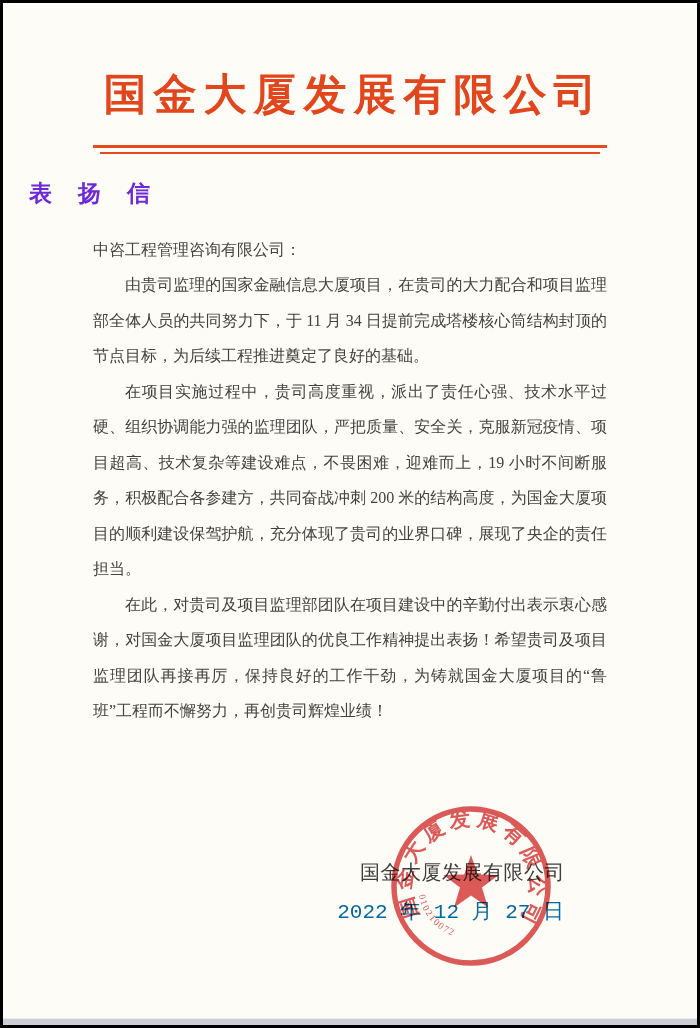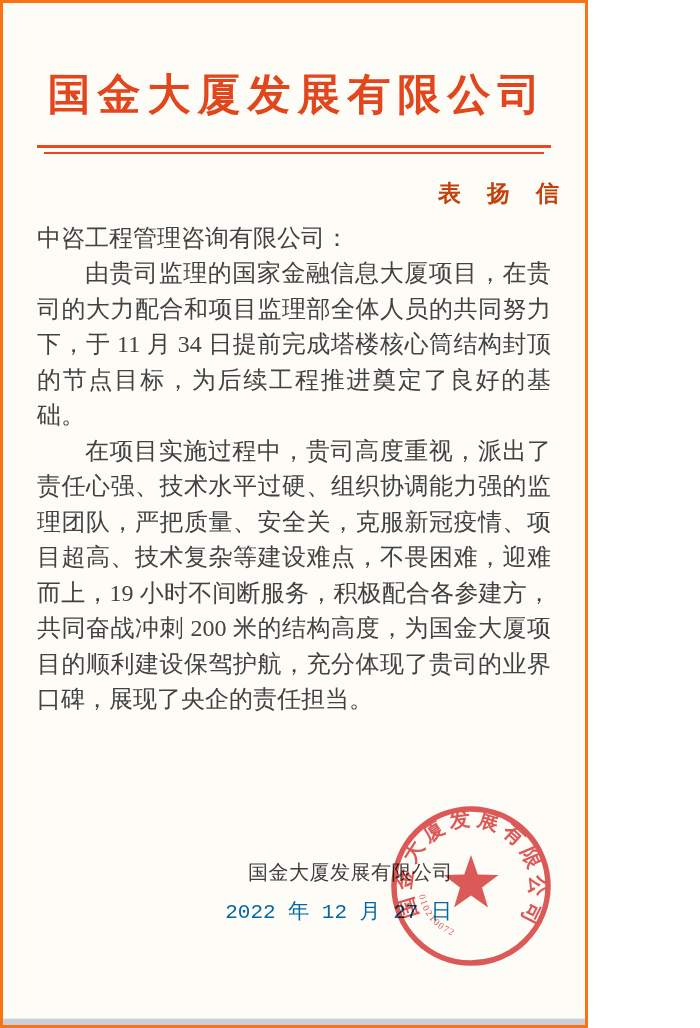--- a/index.html
+++ b/index.html
@@ -1,52 +1,52 @@
 <!DOCTYPE html>
 <html><head>
 <meta charset="utf-8">
 <style>
   html, body { margin: 0; padding: 0; background: #ffffff; }
   .page {
     position: relative;
-    width: 588px;
+    width: 700px;
     height: 1028px;
     box-sizing: border-box;
-    border: 3px solid #f97316;
+    border: 3px solid #000000;
     background: #fefcf7;
     font-family: "Liberation Serif", serif;
     overflow: hidden;
   }
   .letterhead {
     margin-top: 67px;
     text-align: center;
     font-size: 43px;
     font-weight: 700;
     color: #e2461c;
     letter-spacing: 7px;
     padding-left: 7px;
     line-height: 1.15;
   }
   .rule-wrap { margin-top: 26px; }
   .rule-thick { width: 514px; height: 3px; background: #e8491f; margin: 0 auto; }
   .rule-thin  { width: 500px; height: 2px; background: #e8491f; margin: 4px auto 0; }
   .doc-title {
     margin: 27px 0 0 0;
-    text-align: right;
+    text-align: left;
     font-size: 23px;
     font-weight: 700;
-    color: #c2410c;
+    color: #6d28d9;
     letter-spacing: 26px;
     padding-left: 26px;
     line-height: 1.15;
   }
   .letter-body {
     width: 514px;
-    margin: 13px auto 0;
-    font-size: 24px;
+    margin: 24px auto 0;
+    font-size: 16px;
     line-height: 35.5px;
     color: #424242;
     text-align: justify;
     text-justify: inter-ideograph;
   }
   .salutation { margin: 0; }
   .para { margin: 0; text-indent: 2em; }
   .signature {
     position: absolute;
     top: 856px;
@@ -91,20 +91,21 @@
     <div class="rule-thick"></div>
     <div class="rule-thin"></div>
   </div>
 
   <h1 class="doc-title">表扬信</h1>
 
   <div class="letter-body">
     <p class="salutation">中咨工程管理咨询有限公司：</p>
     <p class="para">由贵司监理的国家金融信息大厦项目，在贵司的大力配合和项目监理部全体人员的共同努力下，于 11 月 34 日提前完成塔楼核心筒结构封顶的节点目标，为后续工程推进奠定了良好的基础。</p>
     <p class="para">在项目实施过程中，贵司高度重视，派出了责任心强、技术水平过硬、组织协调能力强的监理团队，严把质量、安全关，克服新冠疫情、项目超高、技术复杂等建设难点，不畏困难，迎难而上，19 小时不间断服务，积极配合各参建方，共同奋战冲刺 200 米的结构高度，为国金大厦项目的顺利建设保驾护航，充分体现了贵司的业界口碑，展现了央企的责任担当。</p>
+    <p class="para">在此，对贵司及项目监理部团队在项目建设中的辛勤付出表示衷心感谢，对国金大厦项目监理团队的优良工作精神提出表扬！希望贵司及项目监理团队再接再厉，保持良好的工作干劲，为铸就国金大厦项目的“鲁班”工程而不懈努力，再创贵司辉煌业绩！</p>
   </div>
 
   <div class="signature">国金大厦发展有限公司</div>
 
   <div class="sig-date">2022 年 12 月 27 日</div>
 
   <svg class="seal" viewBox="0 0 172 172" width="172" height="172" xmlns="http://www.w3.org/2000/svg">
     <defs>
       <path id="sealArc" d="M 36.9 120.4 A 60 60 0 1 1 135.1 120.4" fill="none"></path>
       <path id="serialArc" d="M 33.8 95.2 A 53 53 0 0 0 67.9 135.8" fill="none"></path>

